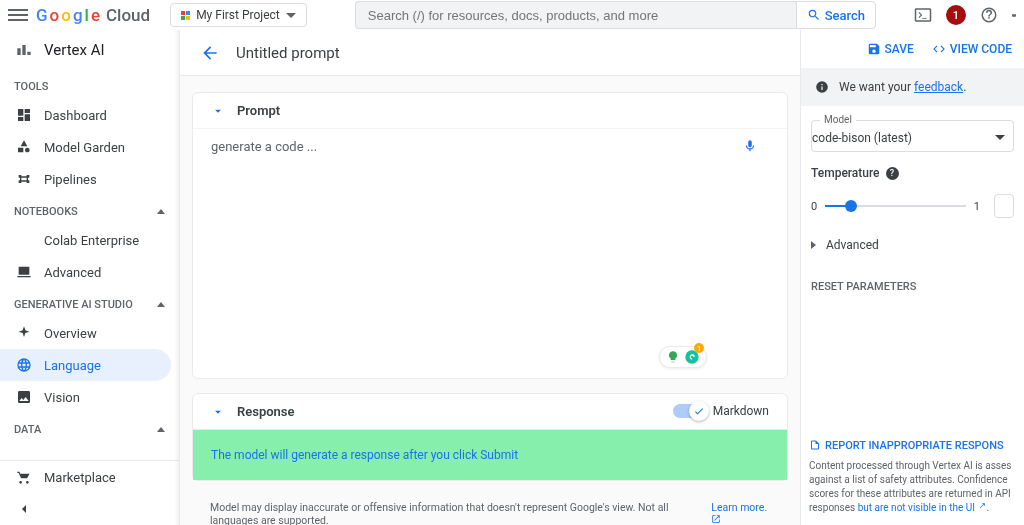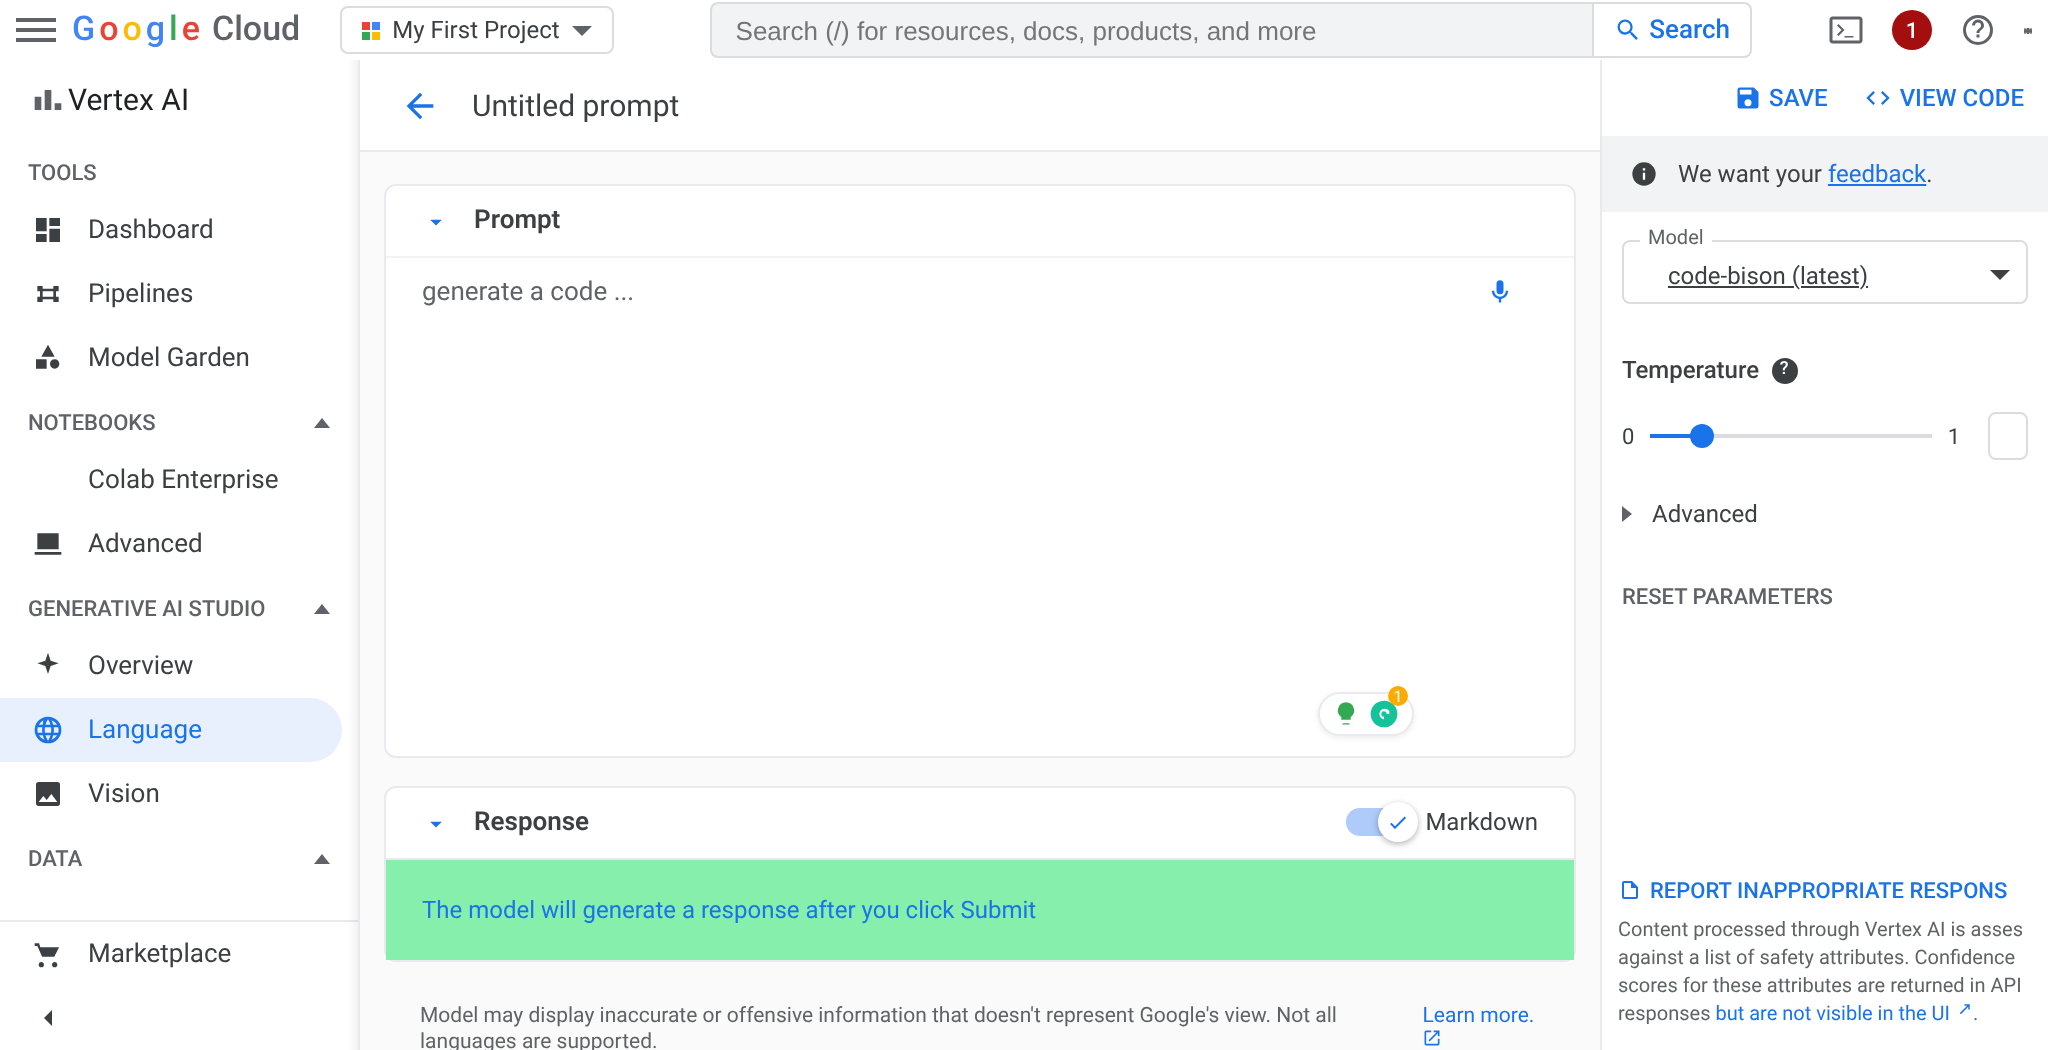--- a/index.html
+++ b/index.html
@@ -22,21 +22,21 @@
   .top-icons { display:flex; align-items:center; gap:14px; margin-left:30px; }
   .icon { width:18px; height:18px; display:inline-flex; align-items:center; justify-content:center; cursor:pointer; color:#5f6368; }
   .badge { width:20px; height:20px; border-radius:50%; background:#a50e0e; color:#fff; display:flex; align-items:center; justify-content:center; font-size:11px; font-weight:500; }
   .more-dots { width:4px; }
   .more-dots div { width:3px; height:3px; background:#5f6368; border-radius:50%; margin:2px 0; }
 
   
   .body { display:flex; height:calc(100% - 30px); }
   .sidebar { width:180px; border-right:1px solid #e8eaed; display:flex; flex-direction:column; font-size:13px; overflow-y:auto; position:relative; }
   .sidebar-scroll-shadow { position:absolute; right:0; top:0; bottom:0; width:5px; background:linear-gradient(to left, rgba(0,0,0,0.05), transparent); pointer-events:none; }
-  .product-title { display:flex; align-items:center; padding:10px 14px; font-size:15px; color:#202124; }
+  .product-title { display:flex; align-items:center; gap:10px; padding:10px 14px; font-size:15px; color:#202124; }
   .side-section-label { padding:10px 14px 6px; font-size:11px; color:#5f6368; font-weight:500; display:flex; justify-content:space-between; align-items:center; }
   .side-item { display:flex; align-items:center; gap:12px; padding:8px 16px; cursor:pointer; color:#3c4043; }
   .side-item.active { background:#e8f0fe; color:#1a73e8; border-radius:0 16px 16px 0; margin-right:8px; }
   .side-item .sicon { width:16px; height:16px; display:inline-flex; align-items:center; justify-content:center; color:inherit; }
   .chev { width:0; height:0; border-left:4px solid transparent; border-right:4px solid transparent; border-bottom:5px solid #5f6368; }
   .side-bottom { margin-top:auto; border-top:1px solid #e8eaed; }
 
   
   .main { flex:1; display:flex; background:#fff; overflow:hidden; }
   .center { flex:1; display:flex; flex-direction:column; overflow:hidden; }
@@ -62,21 +62,21 @@
   .resp-placeholder { padding:18px; background:#86efac; color:#1a73e8; font-size:12px; border-top:1px solid #e8eaed; }
   .disclaimer { font-size:10.5px; color:#5f6368; padding:6px 18px 10px; display:flex; gap:4px; }
   .disclaimer a { color:#1a73e8; text-decoration:none; }
 
   
   .right { width:224px; border-left:1px solid #e8eaed; display:flex; flex-direction:column; font-size:12px; overflow:hidden; }
   .right-actions { display:flex; align-items:center; justify-content:flex-end; gap:18px; padding:12px 12px; color:#1a73e8; font-size:12px; font-weight:500; }
   .right-actions .act { display:flex; align-items:center; gap:4px; cursor:pointer; }
   .feedback-banner { background:#f1f3f4; padding:12px 14px; font-size:12px; color:#3c4043; display:flex; align-items:center; gap:10px; }
   .feedback-banner a { color:#1a73e8; }
-  .model-select { margin:14px 10px 12px; border:1px solid #dadce0; border-radius:4px; position:relative; padding:10px 22px 6px; cursor:pointer;text-decoration:underline; }
+  .model-select { margin:14px 10px 0; border:1px solid #dadce0; border-radius:4px; position:relative; padding:10px 0 6px; cursor:pointer; }
   .model-select .lbl { position:absolute; top:-7px; left:8px; background:#fff; padding:0 4px; font-size:10px; color:#5f6368; }
   .model-select .caret2 { position:absolute; right:8px; top:14px; border-left:5px solid transparent; border-right:5px solid transparent; border-top:5px solid #3c4043; }
   .param { padding:14px 10px 0; }
   .param .plabel { display:flex; align-items:center; gap:6px; font-size:12px; font-weight:500; }
   .param .qmark { width:13px; height:13px; border-radius:50%; background:#3c4043; color:#fff; font-size:9px; display:flex; align-items:center; justify-content:center; }
   .slider-row { display:flex; align-items:center; gap:8px; margin-top:14px; font-size:11px; }
   .slider { flex:1; height:2px; background:#dadce0; position:relative; }
   .slider .fill { position:absolute; left:0; top:0; height:100%; width:18%; background:#1a73e8; }
   .slider .thumb { position:absolute; left:18%; top:50%; transform:translate(-50%,-50%); width:12px; height:12px; border-radius:50%; background:#1a73e8; }
   .slider-box { width:20px; height:24px; border:1px solid #dadce0; border-radius:4px; margin-left:6px; }
@@ -163,32 +163,32 @@
         <span class="sicon">
           <svg width="16" height="16" viewBox="0 0 24 24">
             <path fill="currentColor" d="M3 13h8V3H3v10zm0 8h8v-6H3v6zm10 0h8V11h-8v10zm0-18v6h8V3h-8z"></path>
           </svg>
         </span>
         <span>Dashboard</span>
       </div>
     <div class="side-item">
         <span class="sicon">
           <svg width="16" height="16" viewBox="0 0 24 24">
+            <path fill="currentColor" d="M12 2l-5 9h10l-5-9zm5 11c-2 0-3.5 1.5-3.5 3.5S15 20 17 20s3.5-1.5 3.5-3.5S19 13 17 13zM3 20h8v-7H3v7z"></path>
+          </svg>
+        </span>
+        <span>Model Garden</span>
+      </div>
+    <div class="side-item">
+        <span class="sicon">
+          <svg width="16" height="16" viewBox="0 0 24 24">
             <path fill="currentColor" d="M4 6h4v2h8V6h4v4h-2v4h2v4h-4v-2H8v2H4v-4h2v-4H4V6zm4 4v4h8v-4H8z"></path>
           </svg>
         </span>
         <span>Pipelines</span>
-      </div>
-    <div class="side-item">
-        <span class="sicon">
-          <svg width="16" height="16" viewBox="0 0 24 24">
-            <path fill="currentColor" d="M12 2l-5 9h10l-5-9zm5 11c-2 0-3.5 1.5-3.5 3.5S15 20 17 20s3.5-1.5 3.5-3.5S19 13 17 13zM3 20h8v-7H3v7z"></path>
-          </svg>
-        </span>
-        <span>Model Garden</span>
       </div>
 
     <div class="side-section-label">
         <span>NOTEBOOKS</span>
         <span class="chev"></span>
       </div>
     <div class="side-item">
         <span class="sicon">
           <svg width="16" height="16" viewBox="0 0 24 24">
             <path fill="currentColor" d="M8 5a7 7 0 000 14 7 7 0 010-14zm8 0a7 7 0 010 14 7 7 0 000-14z"></path>

